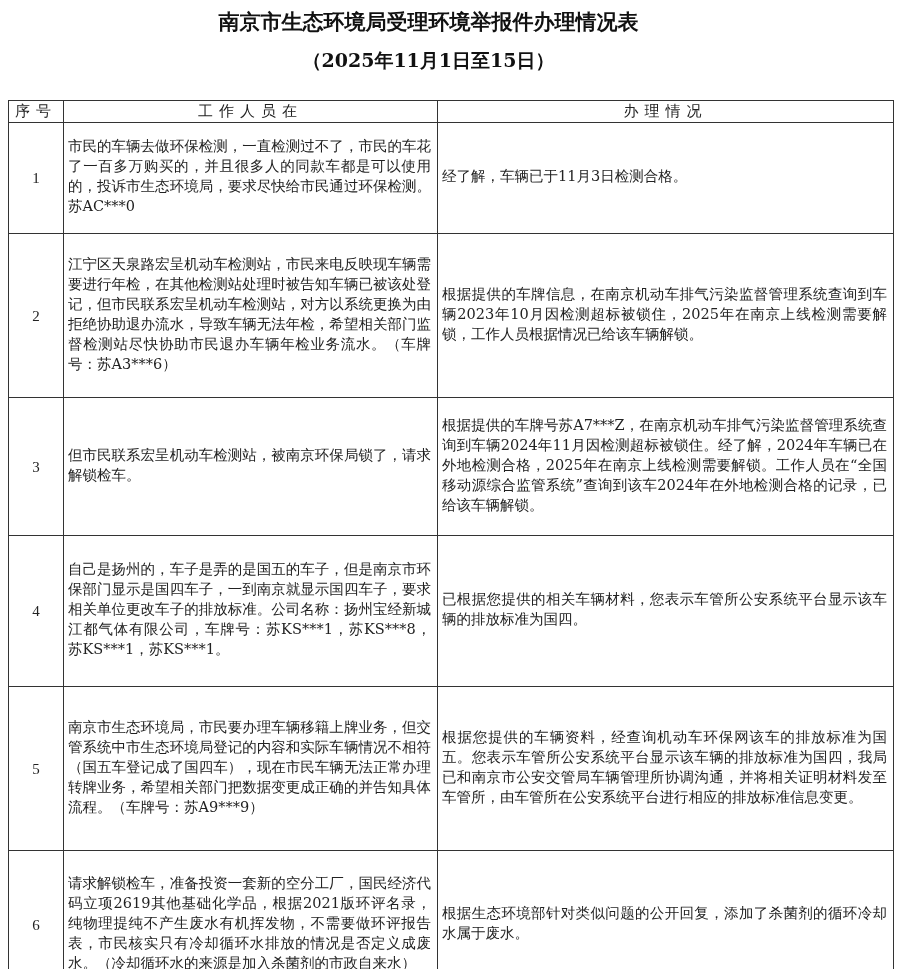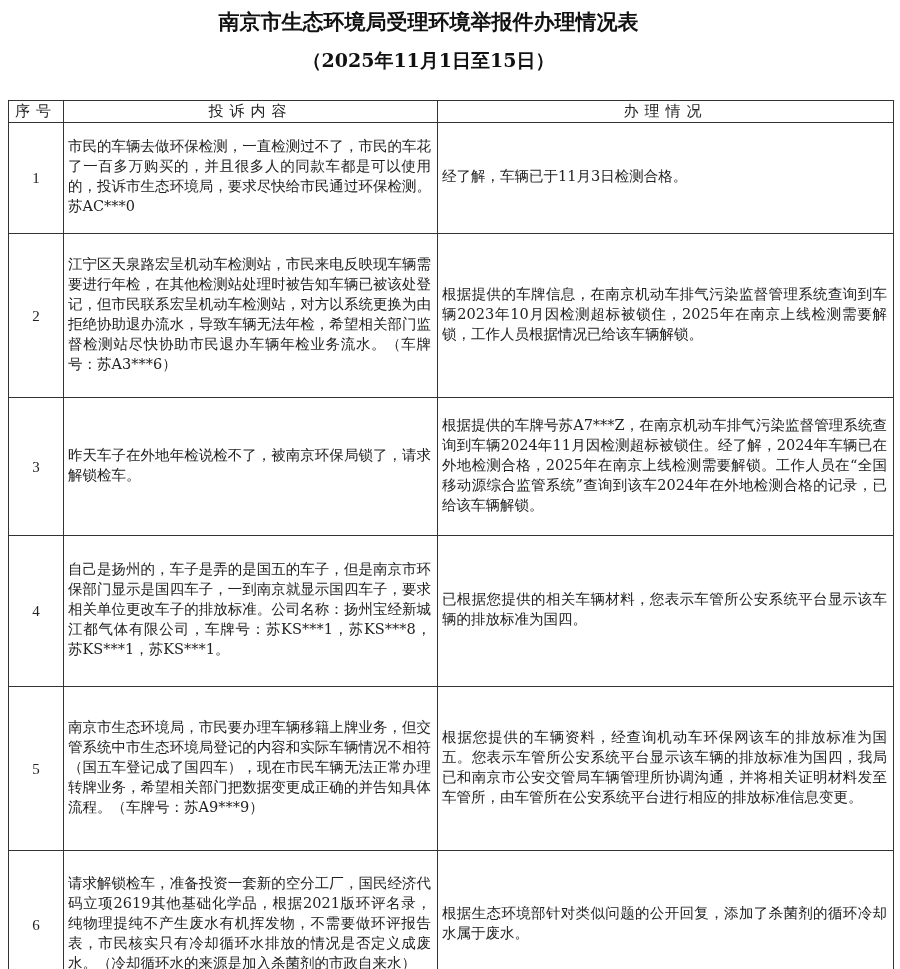--- a/index.html
+++ b/index.html
@@ -28,38 +28,38 @@
 
 <table>
   <colgroup>
       <col class="c1">
       <col class="c2">
       <col class="c3">
     </colgroup>
   <thead>
     <tr>
       <th>序号</th>
-      <th>投诉内容</th>
+      <th>工作人员在</th>
       <th>办理情况</th>
     </tr>
   </thead>
   <tbody>
     <tr style="height:111px">
       <td class="num">1</td>
       <td class="txt">市民的车辆去做环保检测，一直检测过不了，市民的车花了一百多万购买的，并且很多人的同款车都是可以使用的，投诉市生态环境局，要求尽快给市民通过环保检测。苏AC***0</td>
       <td class="txt">经了解，车辆已于11月3日检测合格。</td>
     </tr>
     <tr style="height:164px">
       <td class="num">2</td>
       <td class="txt">江宁区天泉路宏呈机动车检测站，市民来电反映现车辆需要进行年检，在其他检测站处理时被告知车辆已被该处登记，但市民联系宏呈机动车检测站，对方以系统更换为由拒绝协助退办流水，导致车辆无法年检，希望相关部门监督检测站尽快协助市民退办车辆年检业务流水。（车牌号：苏A3***6）</td>
       <td class="txt">根据提供的车牌信息，在南京机动车排气污染监督管理系统查询到车辆2023年10月因检测超标被锁住，2025年在南京上线检测需要解锁，工作人员根据情况已给该车辆解锁。</td>
     </tr>
     <tr style="height:138px">
       <td class="num">3</td>
-      <td class="txt">昨天车子在外地年检说检不了，被南京环保局锁了，请求解锁检车。</td>
+      <td class="txt">但市民联系宏呈机动车检测站，被南京环保局锁了，请求解锁检车。</td>
       <td class="txt">根据提供的车牌号苏A7***Z，在南京机动车排气污染监督管理系统查询到车辆2024年11月因检测超标被锁住。经了解，2024年车辆已在外地检测合格，2025年在南京上线检测需要解锁。工作人员在“全国移动源综合监管系统”查询到该车2024年在外地检测合格的记录，已给该车辆解锁。</td>
     </tr>
     <tr style="height:151px">
       <td class="num">4</td>
       <td class="txt">自己是扬州的，车子是弄的是国五的车子，但是南京市环保部门显示是国四车子，一到南京就显示国四车子，要求相关单位更改车子的排放标准。公司名称：扬州宝经新城江都气体有限公司，车牌号：苏KS***1，苏KS***8，苏KS***1，苏KS***1。</td>
       <td class="txt">已根据您提供的相关车辆材料，您表示车管所公安系统平台显示该车辆的排放标准为国四。</td>
     </tr>
     <tr style="height:164px">
       <td class="num">5</td>
       <td class="txt">南京市生态环境局，市民要办理车辆移籍上牌业务，但交管系统中市生态环境局登记的内容和实际车辆情况不相符（国五车登记成了国四车），现在市民车辆无法正常办理转牌业务，希望相关部门把数据变更成正确的并告知具体流程。（车牌号：苏A9***9）</td>

